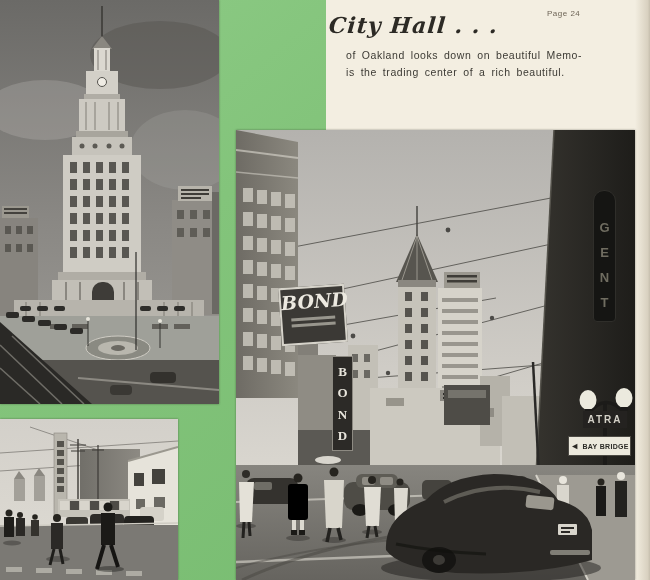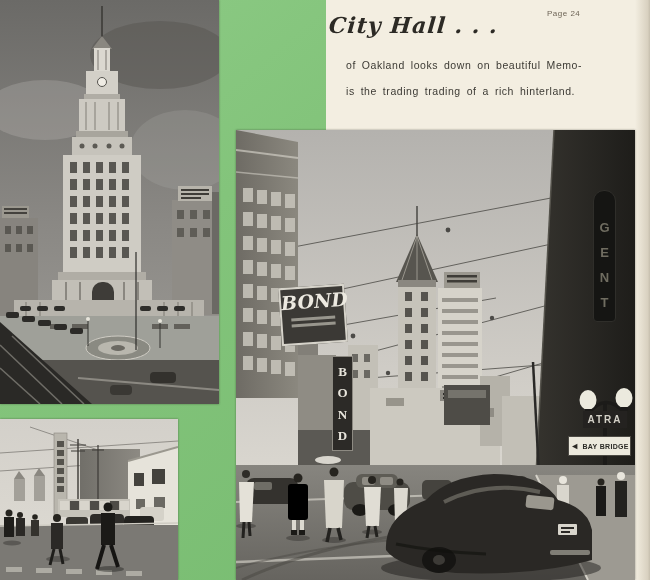--- a/index.html
+++ b/index.html
@@ -12,21 +12,21 @@
   .photo{position:absolute;overflow:hidden;box-shadow:0 0 2px rgba(30,30,25,.45);}
   .photo svg{display:block;}
   .photo-city-hall{left:0;top:0;width:219px;height:404px;}
   .photo-street-corner{left:0;top:419px;width:178px;height:161px;}
   .photo-main{left:236px;top:130px;width:399px;height:450px;}
 
   .caption{position:absolute;left:329px;top:12px;width:300px;color:#3b3934;}
   .caption-title{margin:0 0 7px 0;font-family:"DejaVu Serif",serif;font-style:italic;
         font-weight:bold;font-size:22px;letter-spacing:1px;color:#2c2a25;
         display:inline-block;transform:skewX(-5deg);}
-  .caption p{margin:14px 0 5px 17px;font-size:10.5px;line-height:12px;letter-spacing:.55px;
+  .caption p{margin:4px 0 5px 17px;font-size:10.5px;line-height:12px;letter-spacing:.55px;
         word-spacing:2.5px;color:#3c3a34;}
   .page-number{position:absolute;left:547px;top:9px;font-size:8px;letter-spacing:.5px;
         color:#6e6557;}
 
   
   .overlay{position:absolute;box-sizing:border-box;}
   .sign-bond-billboard{left:44px;top:156px;width:66px;height:58px;transform:rotate(-4deg);
         background:#3b3935;border:2px solid #d6d3ca;color:#ece9e0;text-align:center;}
   .sign-bond-billboard .big{font-family:"DejaVu Serif",serif;font-style:italic;font-weight:bold;
         font-size:19px;line-height:26px;display:block;}
@@ -580,19 +580,19 @@
     </div>
     <div class="overlay sign-bay-bridge">
       <span class="arrow">◄</span>
       <span>BAY BRIDGE</span>
     </div>
   </figure>
 
   <div class="caption">
     <h1 class="caption-title">City Hall . . .</h1>
     <p>of Oakland looks down on beautiful Memo-</p>
-    <p>is the trading trading of a rich hinterland.</p>
+    <p>is the trading center of a rich beautiful.</p>
   </div>
 
   <div class="page-number">Page 24</div>
 
   <div class="edge-shade"></div>
 </div>
 
 </body></html>

